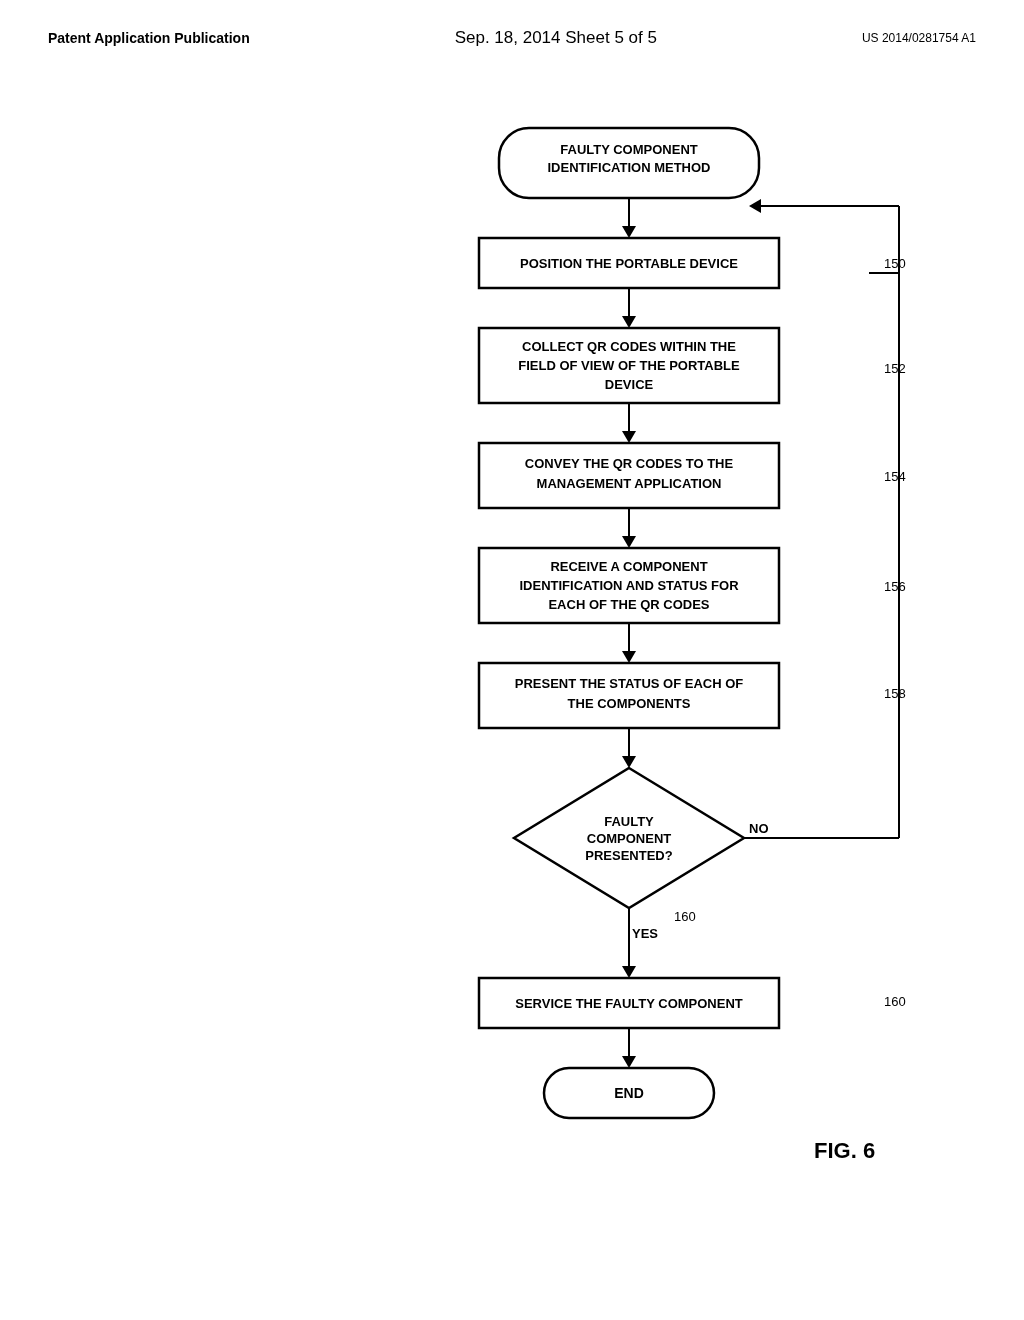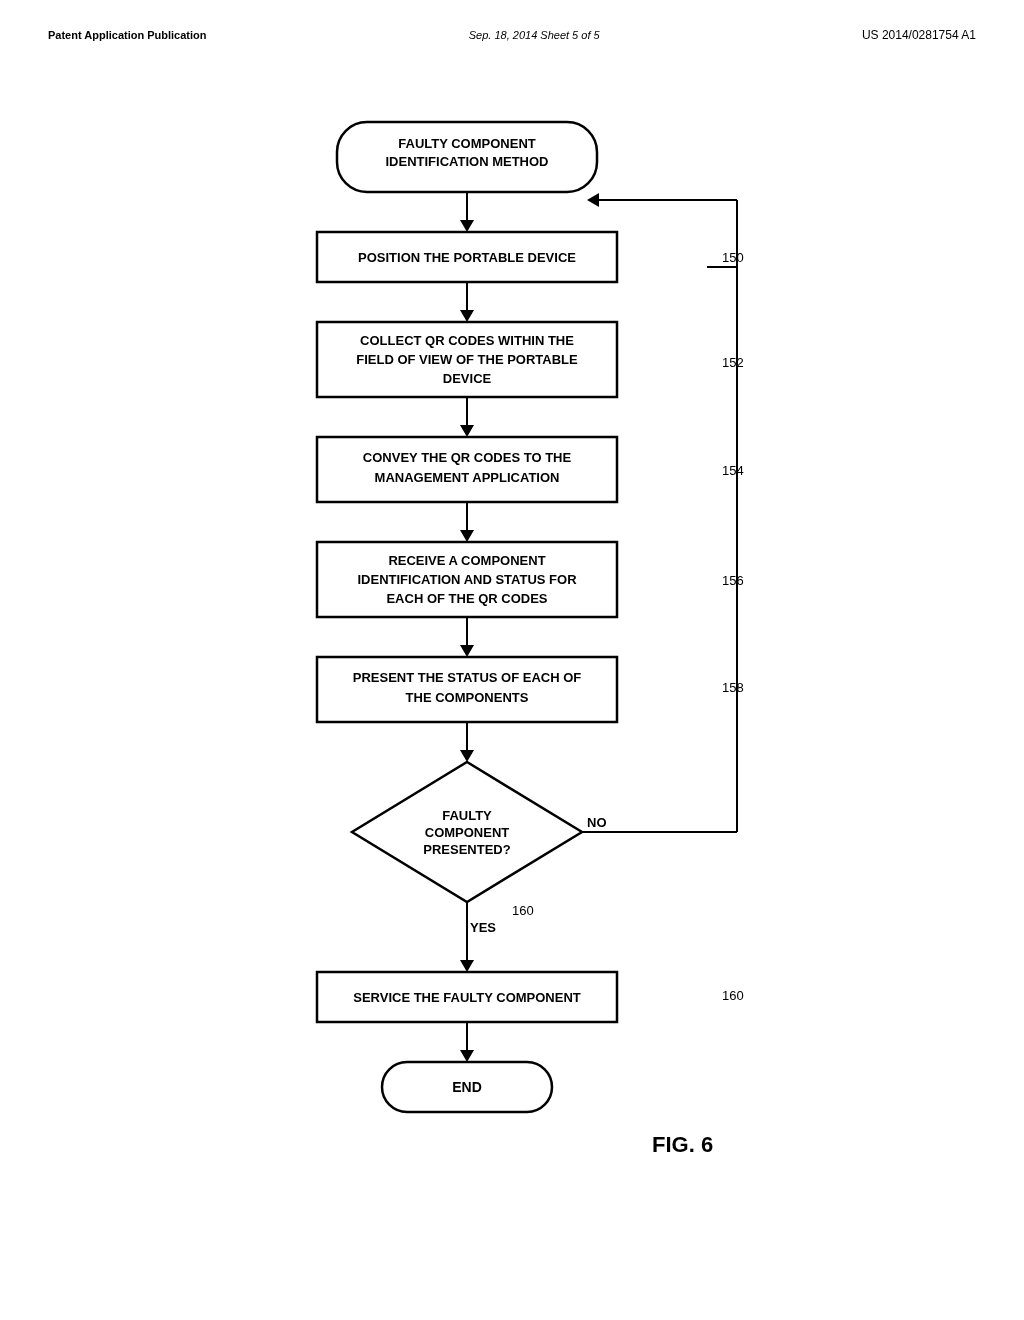--- a/index.html
+++ b/index.html
@@ -16,34 +16,33 @@
       display: flex;
       justify-content: space-between;
       align-items: center;
       padding: 28px 48px 10px 48px;
       font-size: 13px;
       color: #000;
     }
 
     .header-left {
       font-weight: bold;
-      font-size: 11px;
+      font-size: 14px;
     }
     .header-center {
-      font-size: 11px;
-      font-style: italic;
+      font-size: 17px;
     }
     .header-right {
       font-size: 12px;
     }
 
     .diagram-area {
       display: flex;
       flex-direction: column;
-      align-items: center;
+      align-items: flex-end;
       padding-top: 40px;
       position: relative;
       text-decoration: underline;
     }
 
     
     .flowchart-svg {
       margin-top: 20px;
     }
   </style>

